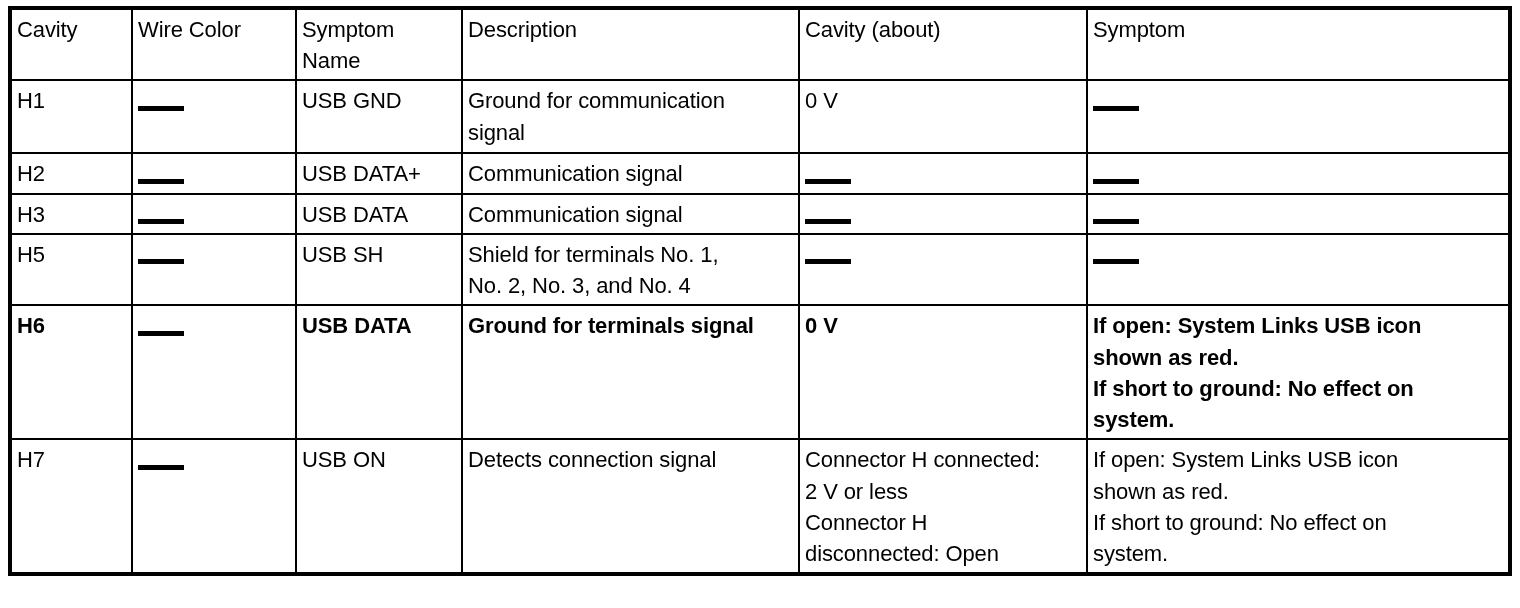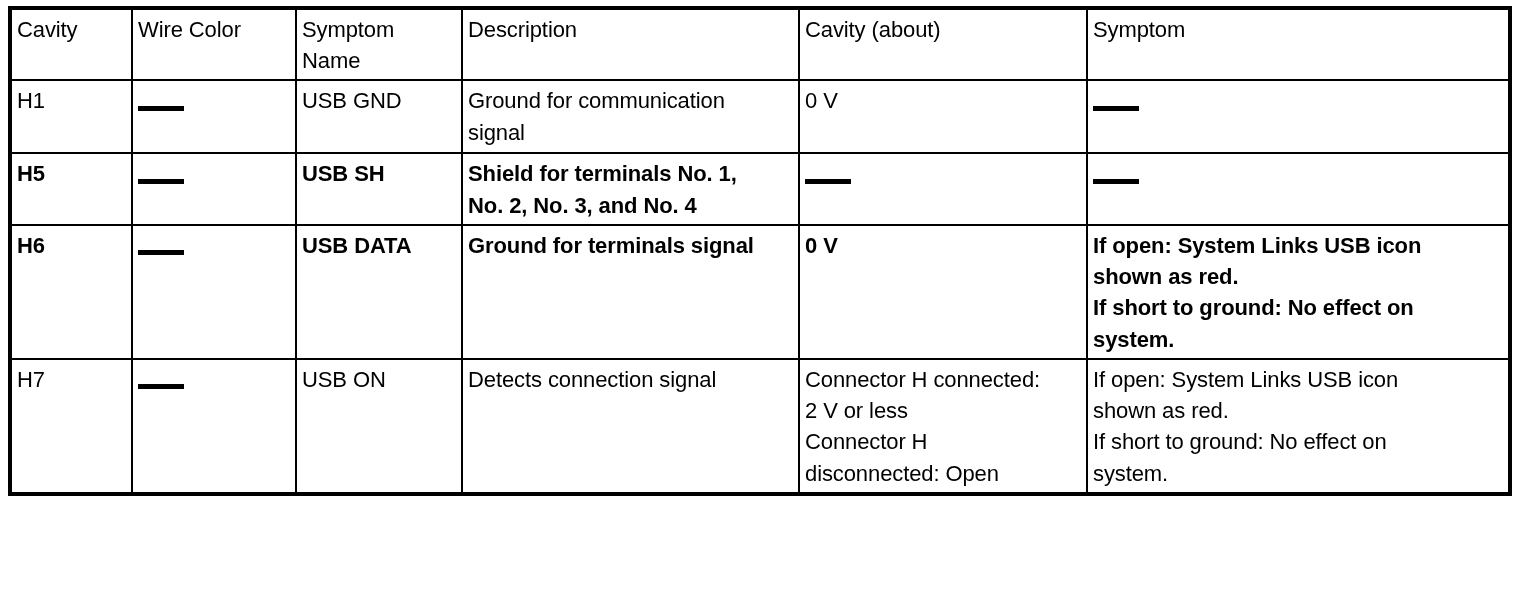--- a/index.html
+++ b/index.html
@@ -46,21 +46,21 @@
   .c-desc     { width: 337px; }
   .c-voltage  { width: 288px; }
   .c-symptom  { width: 423px; }
 
   
   tr.r-head td { height: 62px; }
   tr.r-h1 td   { height: 64px; margin-top: 12px; }
   tr.r-h2 td   { height: 29px; }
   tr.r-h3 td   { height: 29px; }
   tr.r-h4 td   { height: 58px; }
-  tr.r-h5 td   { height: 61px; font-weight: bold; }
+  tr.r-h5 td   { height: 61px; }
   tr.r-h6 td   { height: 121px; font-weight: bold; }
   tr.r-h7 td   { height: 121px; }
 
   .cell-text { display: block; white-space: pre-line; }
 
   
   .dash {
     display: inline-block;
     width: 46px;
     height: 5px;
@@ -118,21 +118,49 @@
         <td>
             <span class="cell-text">Ground for communication
 signal</span>
           </td>
         <td>
             <span class="cell-text">0 V</span>
           </td>
         <td><span class="dash"></span></td>
       </tr>
 
-
+      <tr class="r-h2">
+        <td>
+            <span class="cell-text">H2</span>
+          </td>
+        <td><span class="dash"></span></td>
+        <td>
+            <span class="cell-text">USB DATA+</span>
+          </td>
+        <td>
+            <span class="cell-text">Communication signal</span>
+          </td>
+        <td><span class="dash"></span></td>
+        <td><span class="dash"></span></td>
+      </tr>
+
+      <tr class="r-h3">
+        <td>
+            <span class="cell-text">H3</span>
+          </td>
+        <td><span class="dash"></span></td>
+        <td>
+            <span class="cell-text">USB DATA</span>
+          </td>
+        <td>
+            <span class="cell-text">Communication signal</span>
+          </td>
+        <td><span class="dash"></span></td>
+        <td><span class="dash"></span></td>
+      </tr>
 
 
       <tr class="r-h5">
         <td>
             <span class="cell-text">H5</span>
           </td>
         <td><span class="dash"></span></td>
         <td>
             <span class="cell-text">USB SH</span>
           </td>

